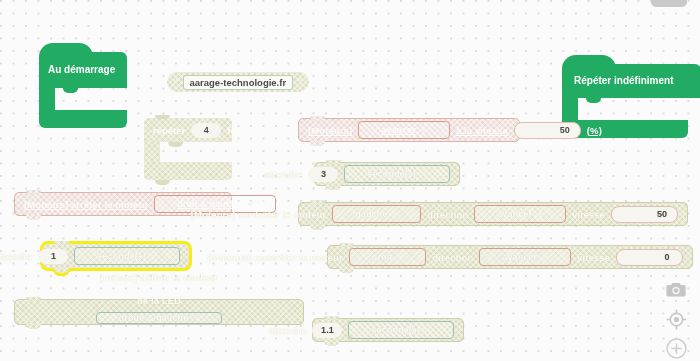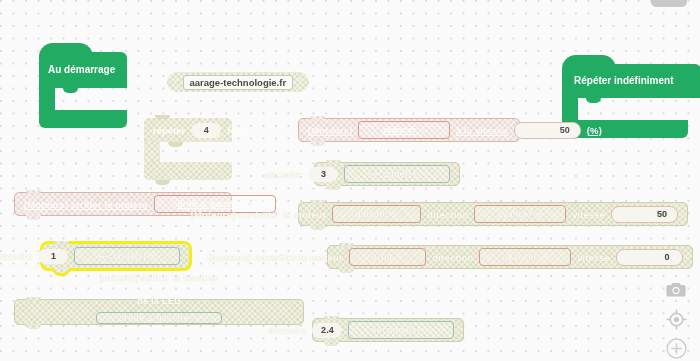--- a/index.html
+++ b/index.html
@@ -406,21 +406,21 @@
     <span class="led"></span>
     <span>de la LED</span>
     <span class="dd dd-teal">
       <span>droite &amp; gauche</span>
       <i class="caret"></i>
     </span>
   </div>
 
   <div class="blk ghost ghost-olive-bdr" style="left:312px; top:318px; width:152px;">
     <span>attendre</span>
-    <span class="num">2.4</span>
+    <span class="num">1.1</span>
     <span class="dd dd-teal">
       <span>seconde(s)</span>
       <i class="caret"></i>
     </span>
   </div>
 
   <div class="ctrl" style="top:275px;">
     <svg width="20" height="17" viewBox="0 0 20 17" aria-hidden="true">
       <path d="M2 4h3.2l1.3-2h7l1.3 2H18a1.6 1.6 0 0 1 1.6 1.6v8.4A1.6 1.6 0 0 1 18 15.6H2A1.6 1.6 0 0 1 .4 14V5.6A1.6 1.6 0 0 1 2 4z" fill="#c6c6c6"></path>
       <circle cx="10" cy="9.6" r="3.6" fill="#fbfbfb"></circle>

